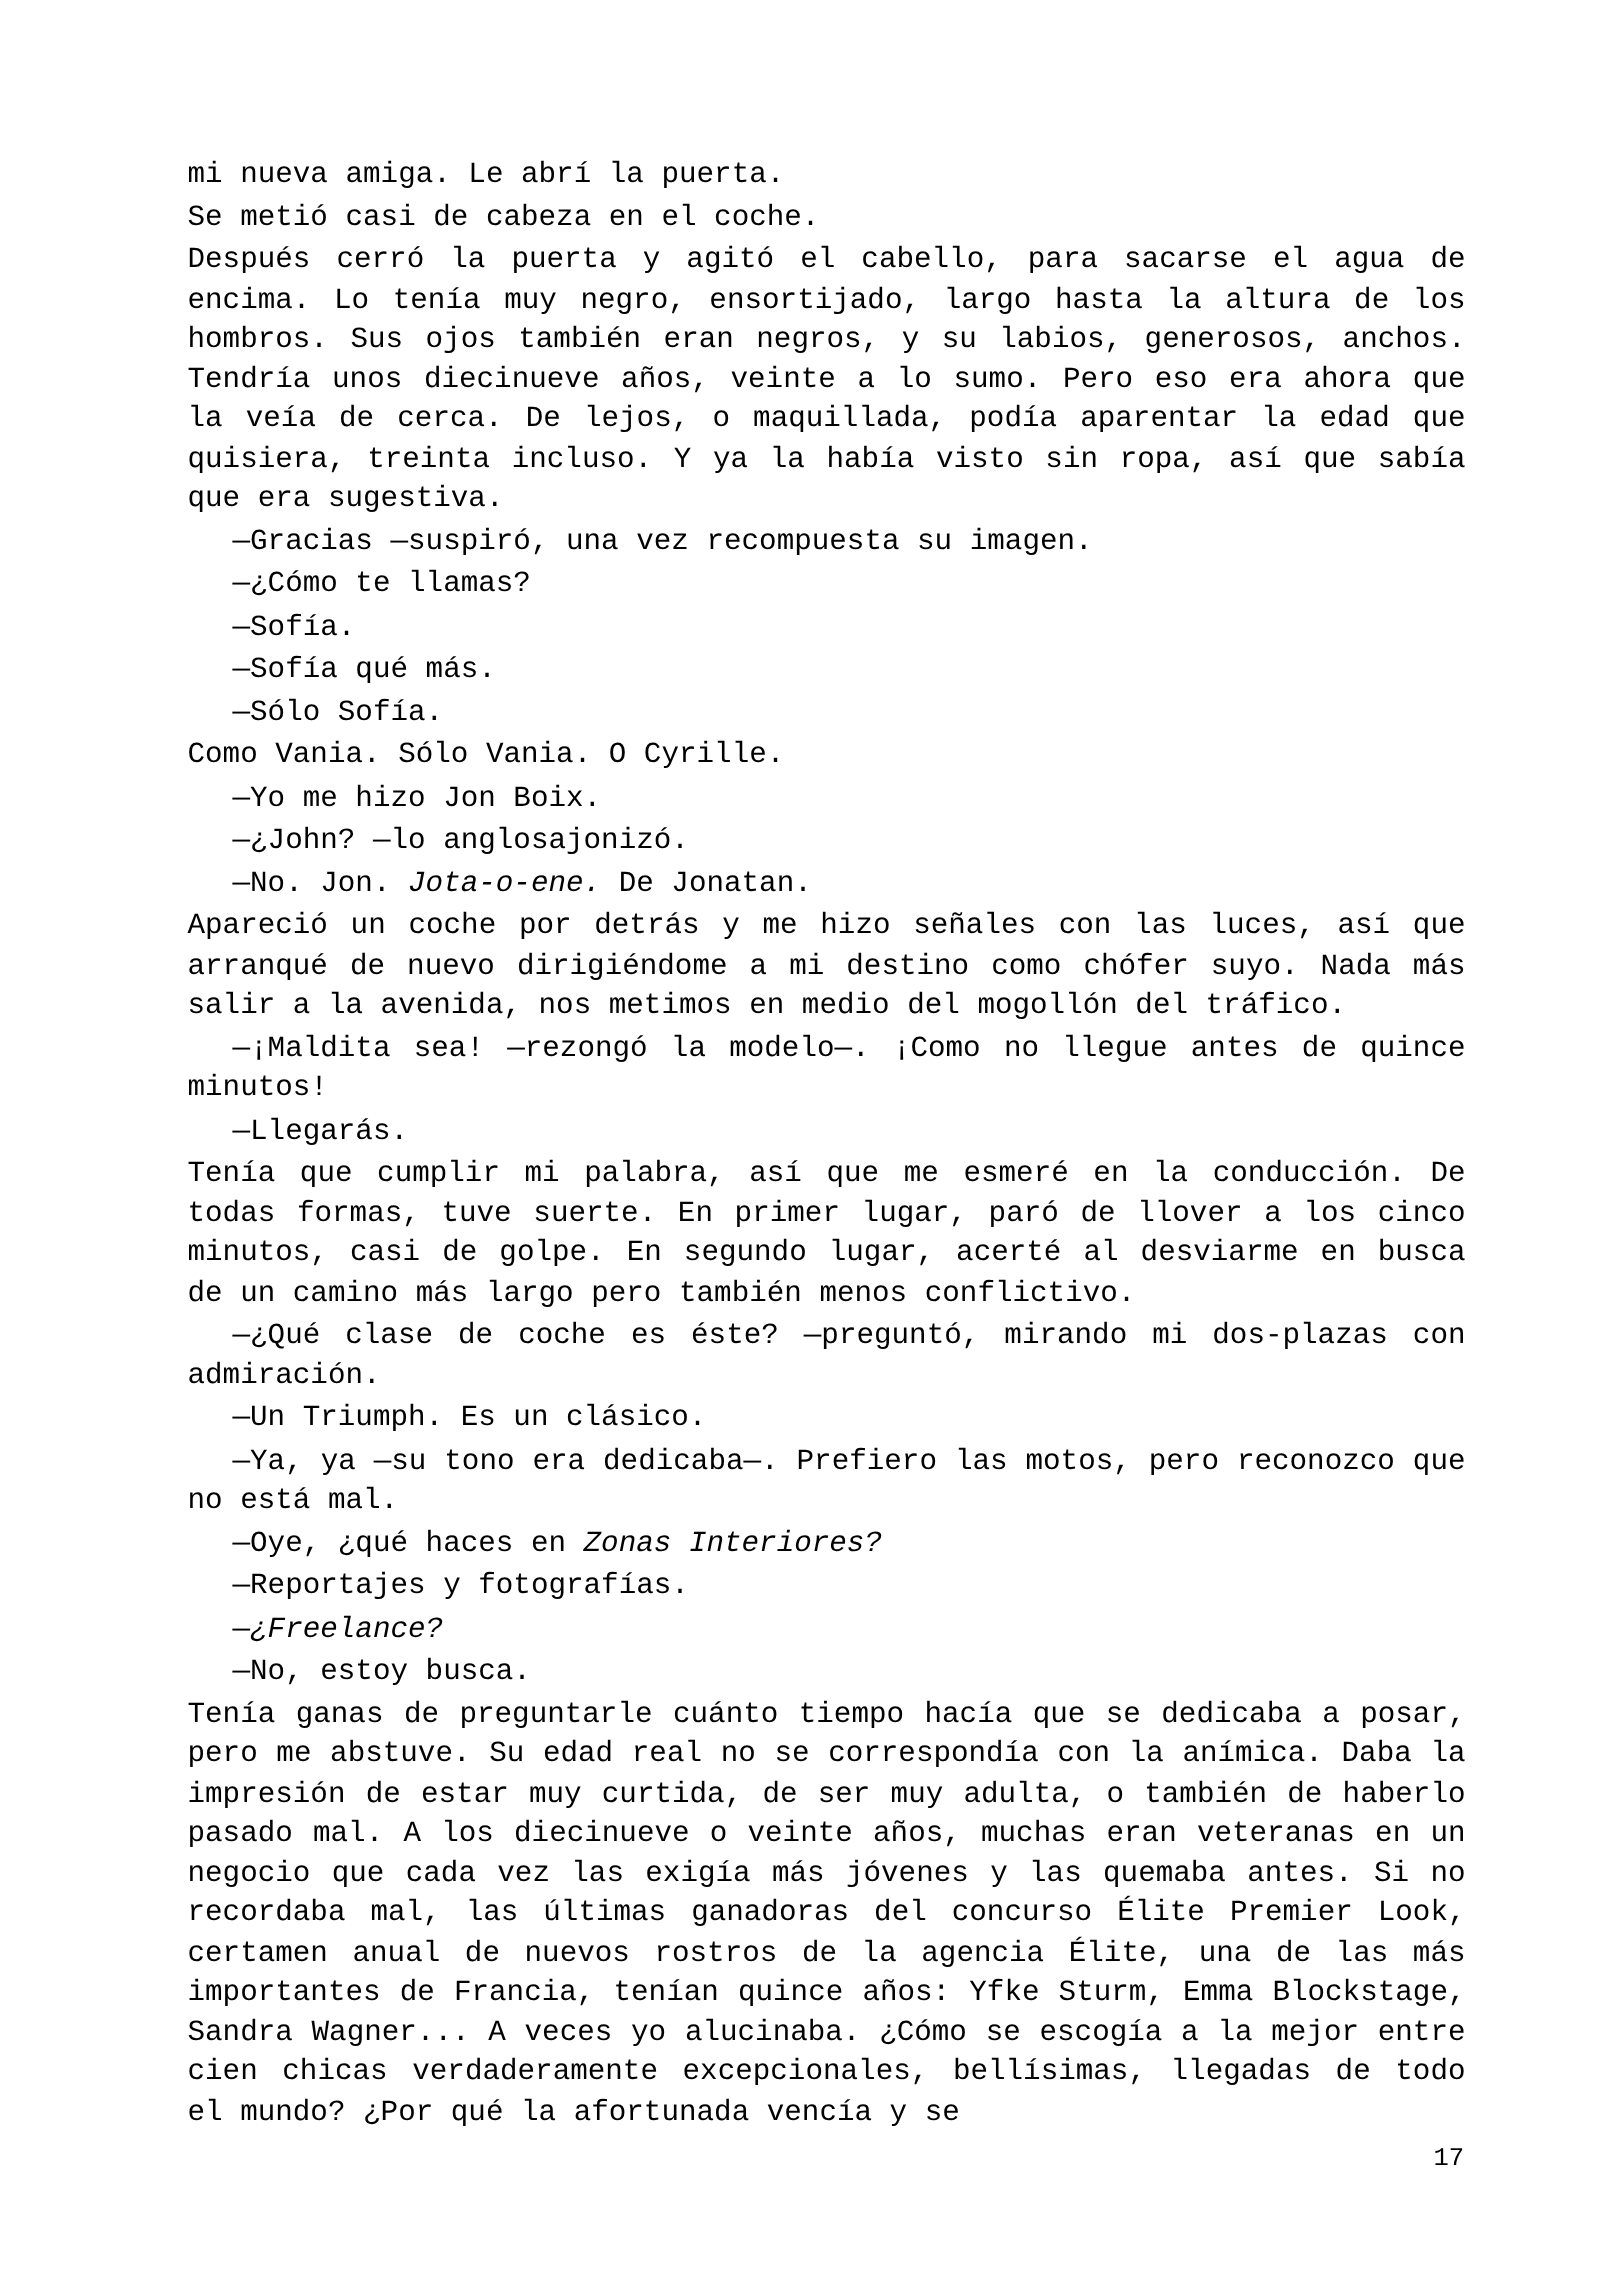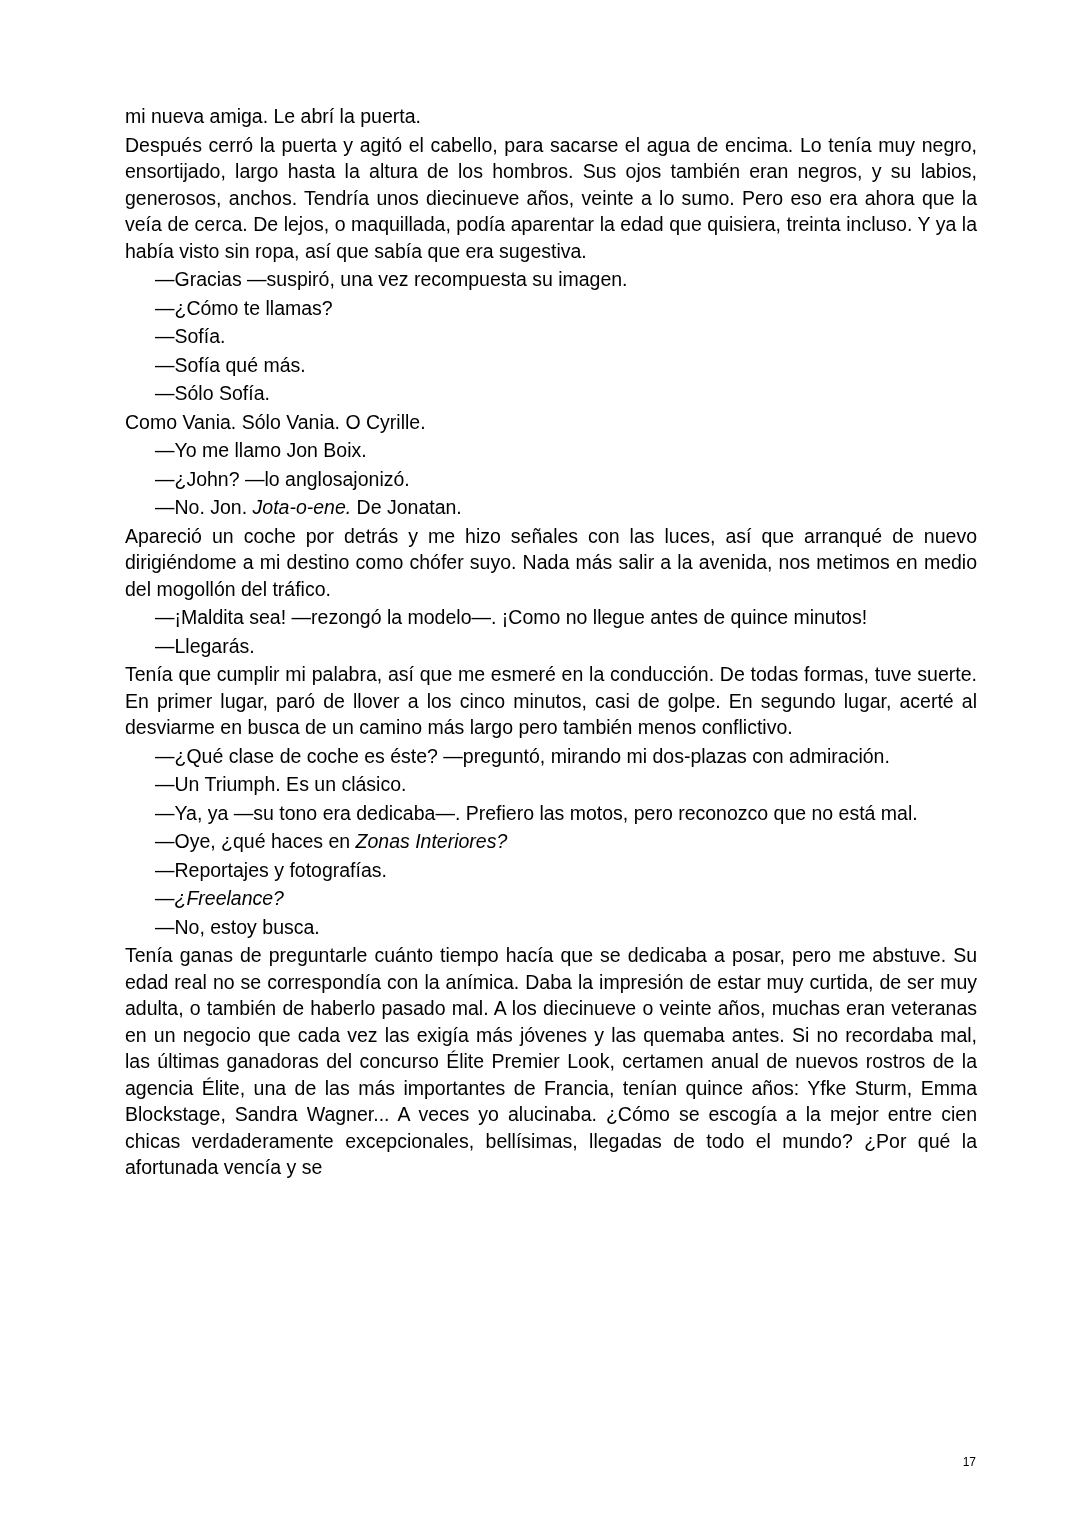--- a/index.html
+++ b/index.html
@@ -6,21 +6,21 @@
     margin: 0;
     padding: 0;
     background: #ffffff;
   }
   .page {
     position: relative;
     width: 1080px;
     height: 1528px;
     background: #ffffff;
     color: #000000;
-    font-family: Liberation Sans, sans-serif;
+    font-family: Liberation Mono, monospace;
     overflow: hidden;
     box-sizing: border-box;
   }
   .text-block {
     position: absolute;
     left: 125px;
     top: 103px;
     width: 852px;
     font-size: 19.5px;
     line-height: 26.5px;
@@ -33,39 +33,40 @@
   p.para.indent {
     text-indent: 30px;
   }
   p.para i {
     font-style: italic;
     margin-top: 33px;
   }
   .page-number {
     position: absolute;
     right: 104px;
-    bottom: 60px;
-    font-size: 12px;
+    bottom: 80px;
+    font-size: 17px;
     line-height: 1;
   }
 </style>
 </head>
 <body>
 
 <div class="page">
   <div class="text-block">
       <p class="para"><span>mi nueva amiga. Le abrí la puerta.</span></p>
+      <p class="para"><span>Se metió casi de cabeza en el coche.</span></p>
       <p class="para"><span>Después cerró la puerta y agitó el cabello, para sacarse el agua de encima. Lo tenía muy negro, ensortijado, largo hasta la altura de los hombros. Sus ojos también eran negros, y su labios, generosos, anchos. Tendría unos diecinueve años, veinte a lo sumo. Pero eso era ahora que la veía de cerca. De lejos, o maquillada, podía aparentar la edad que quisiera, treinta incluso. Y ya la había visto sin ropa, así que sabía que era sugestiva.</span></p>
       <p class="para indent"><span>—Gracias —suspiró, una vez recompuesta su imagen.</span></p>
       <p class="para indent"><span>—¿Cómo te llamas?</span></p>
       <p class="para indent"><span>—Sofía.</span></p>
       <p class="para indent"><span>—Sofía qué más.</span></p>
       <p class="para indent"><span>—Sólo Sofía.</span></p>
       <p class="para"><span>Como Vania. Sólo Vania. O Cyrille.</span></p>
-      <p class="para indent"><span>—Yo me llamo Jon Boix.</span></p>
+      <p class="para indent"><span>—Yo me hizo Jon Boix.</span></p>
       <p class="para indent"><span>—¿John? —lo anglosajonizó.</span></p>
       <p class="para indent"><span>—No. Jon. </span><i>Jota-o-ene.</i><span> De Jonatan.</span></p>
       <p class="para"><span>Apareció un coche por detrás y me hizo señales con las luces, así que arranqué de nuevo dirigiéndome a mi destino como chófer suyo. Nada más salir a la avenida, nos metimos en medio del mogollón del tráfico.</span></p>
       <p class="para indent"><span>—¡Maldita sea! —rezongó la modelo—. ¡Como no llegue antes de quince minutos!</span></p>
       <p class="para indent"><span>—Llegarás.</span></p>
       <p class="para"><span>Tenía que cumplir mi palabra, así que me esmeré en la conducción. De todas formas, tuve suerte. En primer lugar, paró de llover a los cinco minutos, casi de golpe. En segundo lugar, acerté al desviarme en busca de un camino más largo pero también menos conflictivo.</span></p>
       <p class="para indent"><span>—¿Qué clase de coche es éste? —preguntó, mirando mi dos-plazas con admiración.</span></p>
       <p class="para indent"><span>—Un Triumph. Es un clásico.</span></p>
       <p class="para indent"><span>—Ya, ya —su tono era dedicaba—. Prefiero las motos, pero reconozco que no está mal.</span></p>
       <p class="para indent"><span>—Oye, ¿qué haces en </span><i>Zonas Interiores?</i></p>

